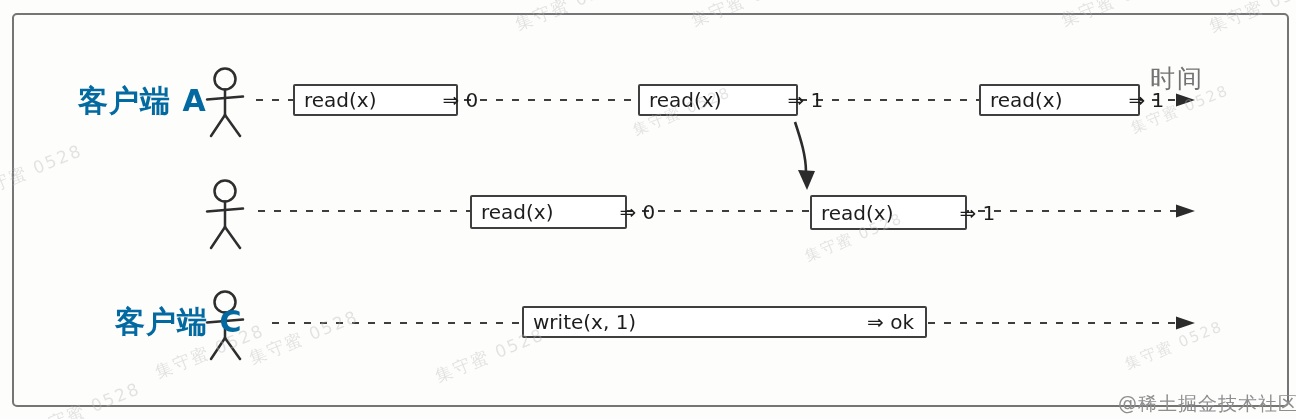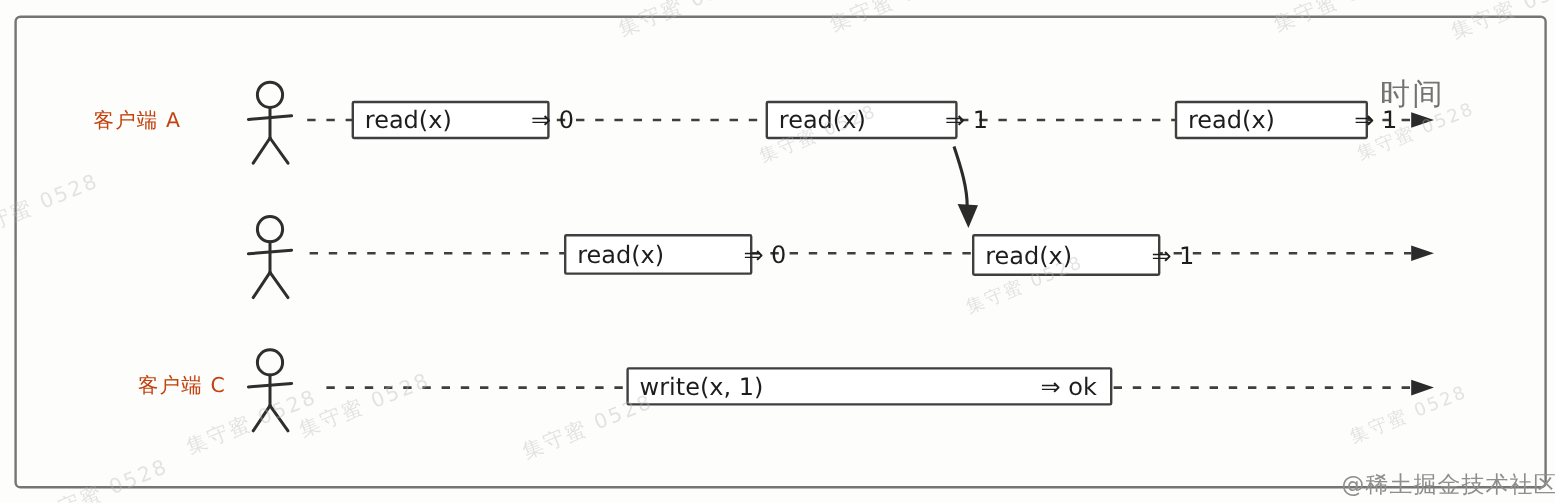--- a/index.html
+++ b/index.html
@@ -9,22 +9,22 @@
     font-family:"DejaVu Sans","Liberation Sans",sans-serif;
     color:#2e2e2e;
   }
   .frame{
     position:absolute;left:12px;top:13px;width:1273px;height:390px;
     border:2px solid #757575;border-radius:5px;
     background:transparent;
   }
   .layer{position:absolute;left:0;top:0;width:1296px;height:419px;}
   .client-label{
-    position:absolute;font-size:17px;color:#c2410c;letter-spacing:1px;
-    white-space:nowrap;line-height:34px;
+    position:absolute;font-size:30px;color:#0369a1;letter-spacing:1px;
+    white-space:nowrap;line-height:34px;font-weight:bold;
   }
   .lbl-a{left:78px;top:84px;}
   .lbl-b{left:78px;top:196px;}
   .lbl-c{left:78px;top:305px;margin-left:37px;}
   .time-label{
     position:absolute;left:1150px;top:62px;font-size:25px;color:#737373;
     letter-spacing:2px;white-space:nowrap;
   }
   .op-box{
     position:absolute;box-sizing:border-box;height:32px;

